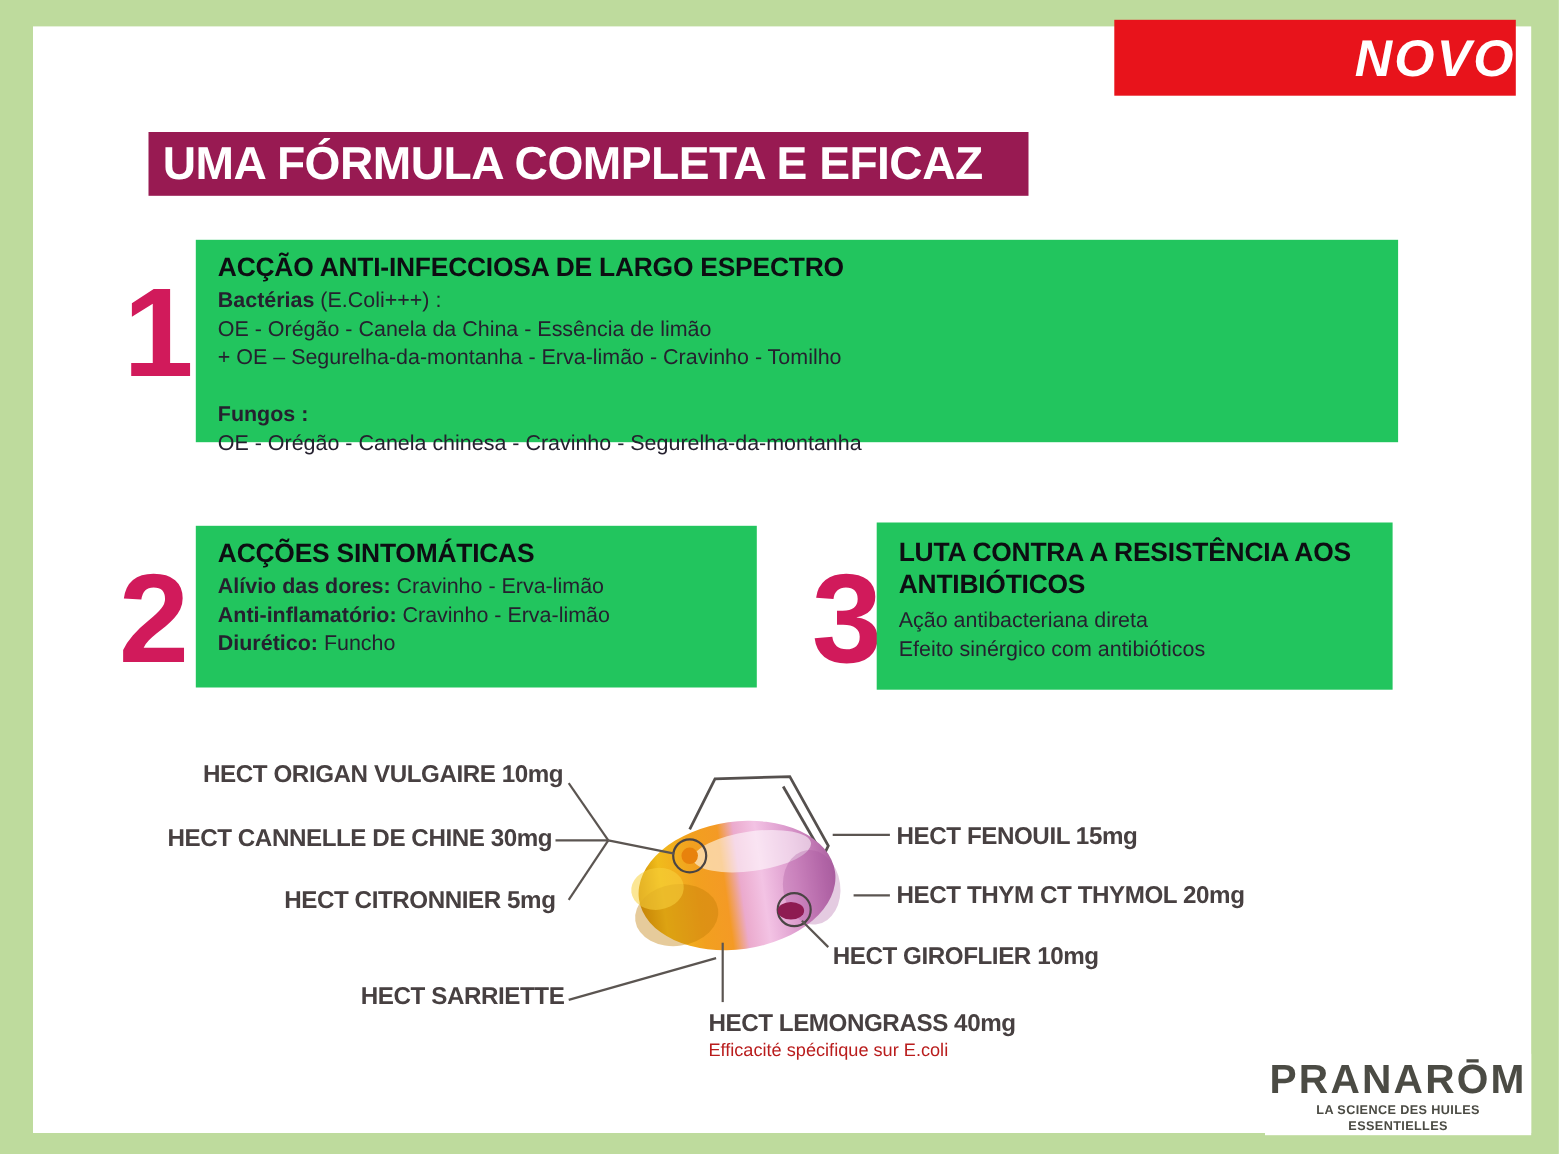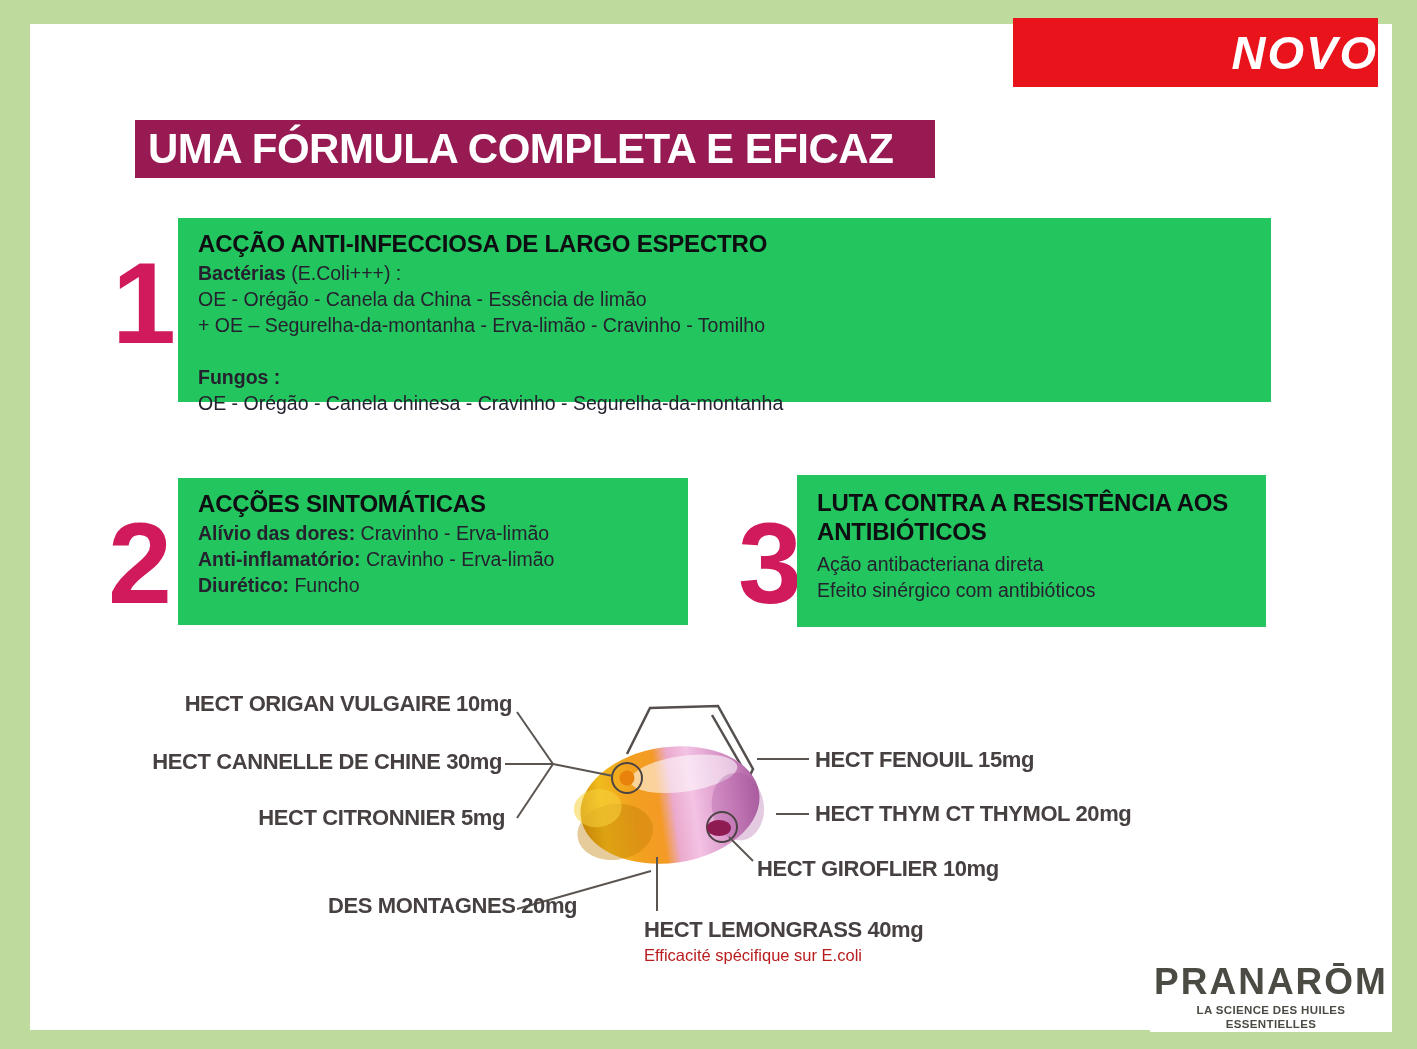--- a/index.html
+++ b/index.html
@@ -128,21 +128,21 @@
     </g>
   </svg>
 
   <div class="dlabel r" style="right:905px;top:691px;">HECT ORIGAN VULGAIRE 10mg</div>
   <div class="dlabel r" style="right:915px;top:749px;">HECT CANNELLE DE CHINE 30mg</div>
   <div class="dlabel r" style="right:912px;top:805px;">HECT CITRONNIER 5mg</div>
   <div class="dlabel" style="left:815px;top:747px;">HECT FENOUIL 15mg</div>
   <div class="dlabel" style="left:815px;top:801px;">HECT THYM CT THYMOL 20mg</div>
   <div class="dlabel" style="left:757px;top:856px;">HECT GIROFLIER 10mg</div>
   <div class="dlabel" style="left:328px;top:893px;">
-    <div>DES MONTAGNES 20mg</div>
+    <div>HECT SARRIETTE</div>
   </div>
   <div class="dlabel" style="left:644px;top:917px;">HECT LEMONGRASS 40mg</div>
   <div class="dnote" style="left:644px;top:946px;">Efficacité spécifique sur E.coli</div>
 
   <div class="logo">
     <div class="logo-name">PRANARŌM</div>
     <div class="logo-tag">LA SCIENCE DES HUILES ESSENTIELLES</div>
   </div>
 </div>
 

